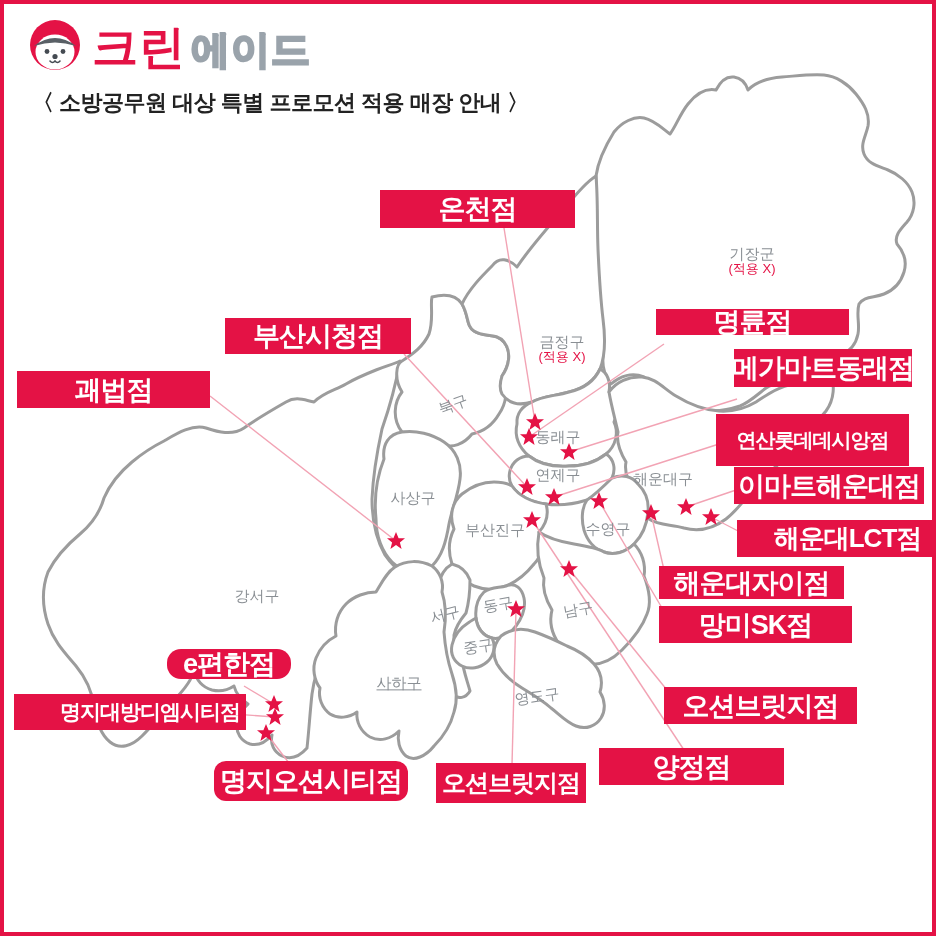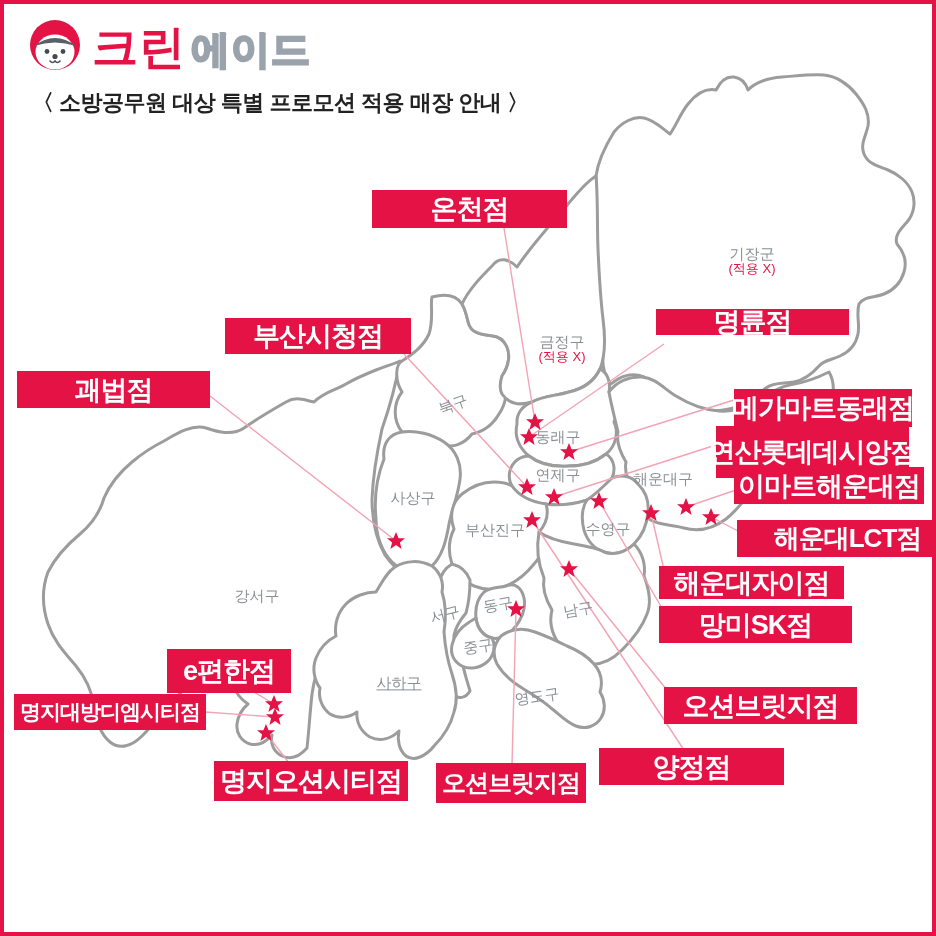--- a/index.html
+++ b/index.html
@@ -178,32 +178,32 @@
           <div>중구</div>
         </div>
         <div class="district-label" style="left: 395px; top: 679px; text-decoration: underline;">
           <div>사하구</div>
         </div>
         <div class="district-label" style="left: 533px; top: 692px; transform: translate(-50%, -50%) rotate(-8deg);">
           <div>영도구</div>
         </div>
       </div>
     <div id="labels">
-        <div class="store-label" style="left: 368px; top: 186px; width: 195px; height: 38px; font-size: 27px;">온천점</div>
+        <div class="store-label" style="left: 376px; top: 186px; width: 195px; height: 38px; font-size: 27px;">온천점</div>
         <div class="store-label" style="left: 221px; top: 314px; width: 186px; height: 36px; font-size: 27px;">부산시청점</div>
         <div class="store-label" style="left: 13px; top: 367px; width: 193px; height: 37px; font-size: 27px;">괘법점</div>
         <div class="store-label" style="left: 652px; top: 305px; width: 193px; height: 26px; font-size: 27px;">명륜점</div>
-        <div class="store-label" style="left: 730px; top: 385px; width: 178px; height: 38px; font-size: 27px;">메가마트동래점</div>
-        <div class="store-label" style="left: 712px; top: 410px; width: 193px; height: 52px; font-size: 27px; margin-top: 12px;">연산롯데데시앙점</div>
+        <div class="store-label" style="left: 730px; top: 345px; width: 178px; height: 38px; font-size: 27px;">메가마트동래점</div>
+        <div class="store-label" style="left: 712px; top: 410px; width: 193px; height: 52px; font-size: 20px;">연산롯데데시앙점</div>
         <div class="store-label" style="left: 730px; top: 463px; width: 190px; height: 37px; font-size: 27px;">이마트해운대점</div>
         <div class="store-label" style="left: 733px; top: 516px; width: 187px; height: 37px; font-size: 26px; padding-left: 17px;">해운대LCT점</div>
         <div class="store-label" style="left: 655px; top: 562px; width: 185px; height: 33px; font-size: 27px;">해운대자이점</div>
         <div class="store-label" style="left: 655px; top: 602px; width: 193px; height: 37px; font-size: 27px;">망미SK점</div>
         <div class="store-label" style="left: 660px; top: 683px; width: 193px; height: 37px; font-size: 27px;">오션브릿지점</div>
         <div class="store-label" style="left: 595px; top: 744px; width: 185px; height: 37px; font-size: 27px;">양정점</div>
-        <div class="store-label" style="left: 163px; top: 645px; width: 124px; height: 44px; font-size: 27px;">e편한점</div>
-        <div class="store-label" style="left: 10px; top: 690px; width: 192px; height: 36px; font-size: 21px;">명지대방디엠시티점</div>
-        <div class="store-label" style="left: 210px; top: 757px; width: 194px; height: 40px; font-size: 27px;">명지오션시티점</div>
+        <div class="store-label" style="left: 163px; top: 645px; width: 124px; height: 30px; font-size: 27px; border-radius: 14px;">e편한점</div>
+        <div class="store-label" style="left: 10px; top: 690px; width: 192px; height: 36px; font-size: 21px; padding-left: 40px;">명지대방디엠시티점</div>
+        <div class="store-label" style="left: 210px; top: 757px; width: 194px; height: 40px; font-size: 27px; border-radius: 12px;">명지오션시티점</div>
         <div class="store-label" style="left: 432px; top: 759px; width: 150px; height: 40px; font-size: 24px;">오션브릿지점</div>
       </div>
   </div>
 
 </div>
 
 </body></html>

